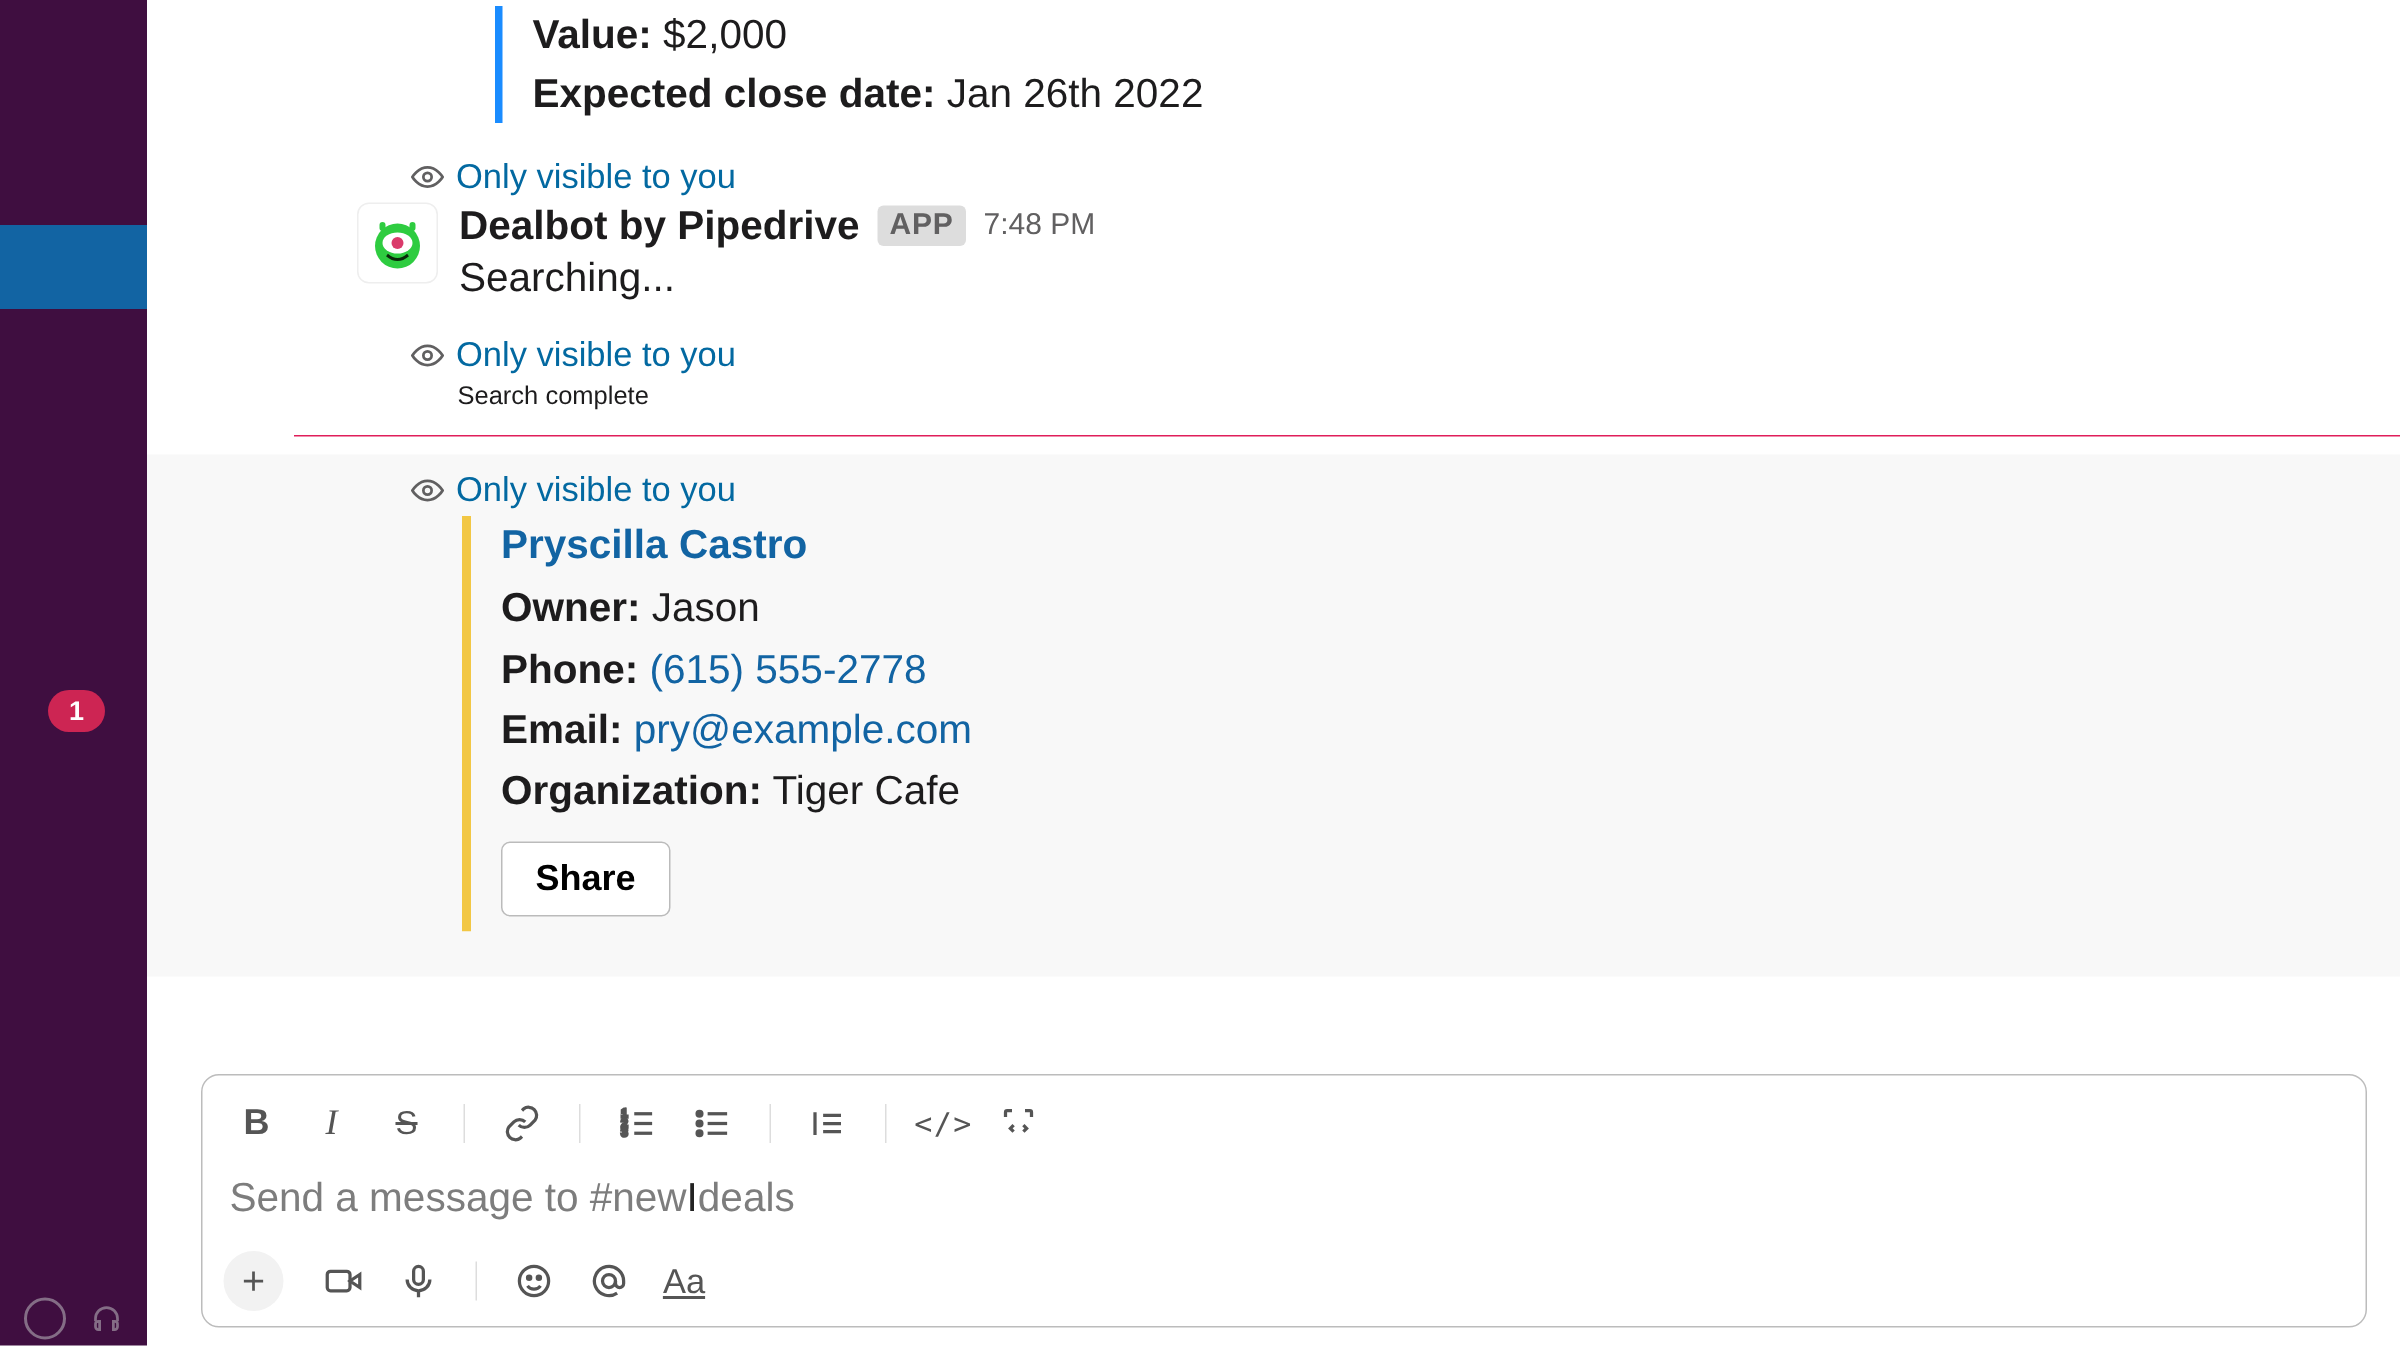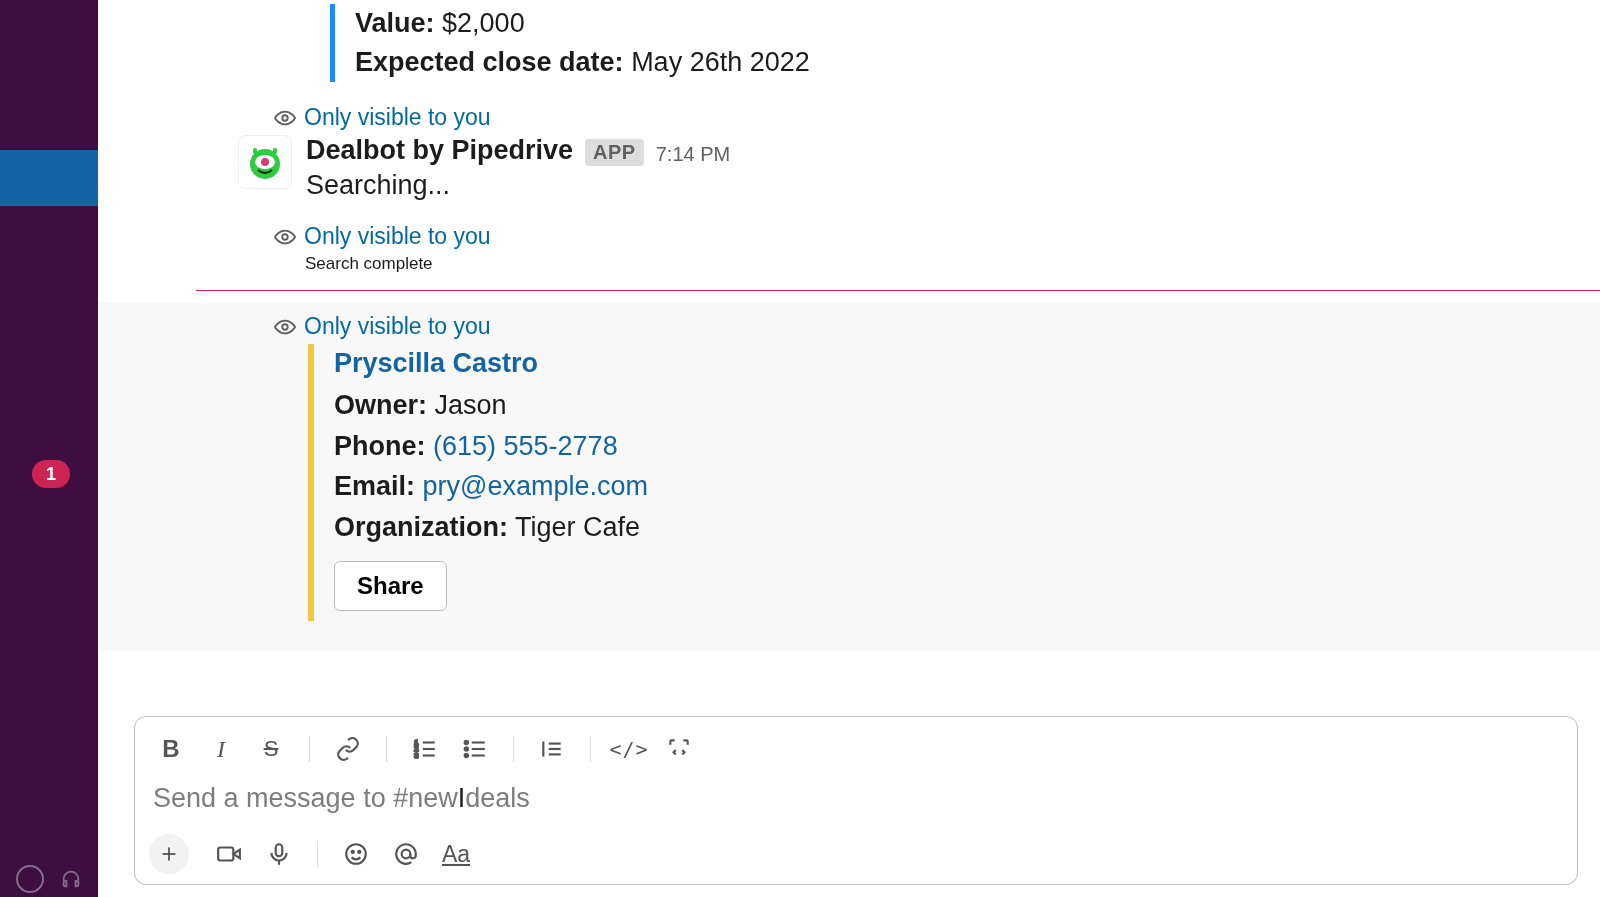--- a/index.html
+++ b/index.html
@@ -28,21 +28,21 @@
 
 .eph {
   display:flex; align-items:center; gap:8px; margin-left:176px; margin-top:22px; margin-bottom:4px;
   color:#0369a1; font-size:23px;
 }
 .eph svg { width:22px; height:22px; display:block; }
 
 .bot-row { display:flex; margin-left:140px; margin-top:2px; }
 .avatar { width:54px; height:54px; border-radius:8px; background:#fff; border:1px solid #eee; display:flex; align-items:center; justify-content:center; margin-right:14px; }
 .avatar svg { width:40px; height:40px; }
-.msg-head { display:flex; align-items:flex-end; gap:12px; }
+.msg-head { display:flex; align-items:center; gap:12px; }
 .msg-head .sender { font-size:27px; font-weight:800; }
 .msg-head .app-badge { background:#ddd; color:#616061; font-size:20px; padding:2px 8px; border-radius:4px; font-weight:600; letter-spacing:.5px; }
 .msg-head .time { color:#616061; font-size:20px; }
 .msg-body { font-size:27px; margin-top:4px; }
 
 .text-only { margin-left:207px; font-size:17px; margin-top:2px; }
 
 .hr-red { border:0; border-top:1px solid #e01e5a; margin:16px 0 12px 98px; }
 
 .card { margin-left:210px; border-left:6px solid #f2c744; padding-left:20px; padding-top:4px; padding-bottom:10px; background:#f8f8f8; border-radius:0 6px 6px 0; width:calc(100% - 230px); }
@@ -89,21 +89,21 @@
           <path d="M6 14a2 2 0 0 0-2 2v2a2 2 0 0 0 2 2h1v-6H6z"></path>
         </svg>
     </div>
   </div>
 
   <div class="main">
     <div class="msgs">
 
       <div class="attach-top">
         <div class="row"><b>Value:</b> <span>$2,000</span></div>
-        <div class="row"><b>Expected close date:</b> <span>May 26th 2022</span></div>
+        <div class="row"><b>Expected close date:</b> <span>Jan 26th 2022</span></div>
       </div>
 
       <div class="eph">
         <svg viewBox="0 0 24 24" fill="none" stroke="#616061" stroke-width="2">
             <path d="M1 12s4-7 11-7 11 7 11 7-4 7-11 7S1 12 1 12z"></path>
             <circle cx="12" cy="12" r="3"></circle>
           </svg>
         <span>Only visible to you</span>
       </div>
       <div class="bot-row">
@@ -114,21 +114,21 @@
             <rect x="28" y="6" width="4" height="6" rx="2" fill="#2ecc40"></rect>
             <ellipse cx="20" cy="20" rx="10" ry="7" fill="#fff"></ellipse>
             <circle cx="20" cy="20" r="4" fill="#da3b6b"></circle>
             <path d="M13 28 Q20 34 27 28" stroke="#0a2a0a" stroke-width="2" fill="none"></path>
           </svg>
         </div>
         <div>
           <div class="msg-head">
             <span class="sender">Dealbot by Pipedrive</span>
             <span class="app-badge">APP</span>
-            <span class="time">7:14 PM</span>
+            <span class="time">7:48 PM</span>
           </div>
           <div class="msg-body">Searching...</div>
         </div>
       </div>
 
       <div class="eph">
         <svg viewBox="0 0 24 24" fill="none" stroke="#616061" stroke-width="2">
             <path d="M1 12s4-7 11-7 11 7 11 7-4 7-11 7S1 12 1 12z"></path>
             <circle cx="12" cy="12" r="3"></circle>
           </svg>

